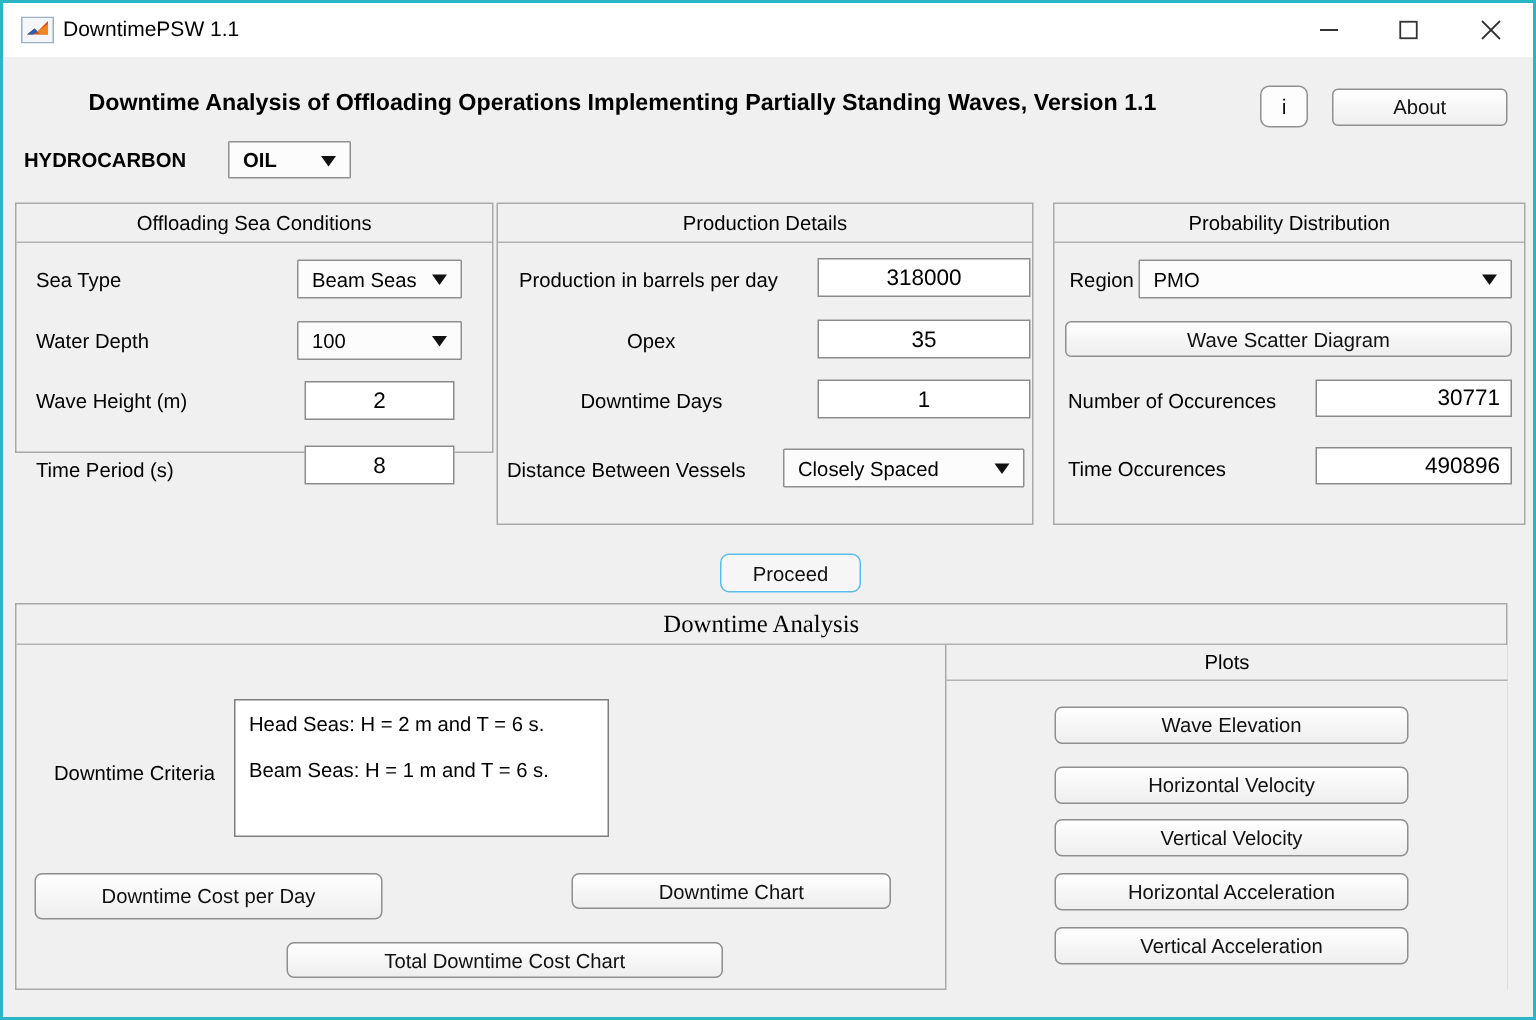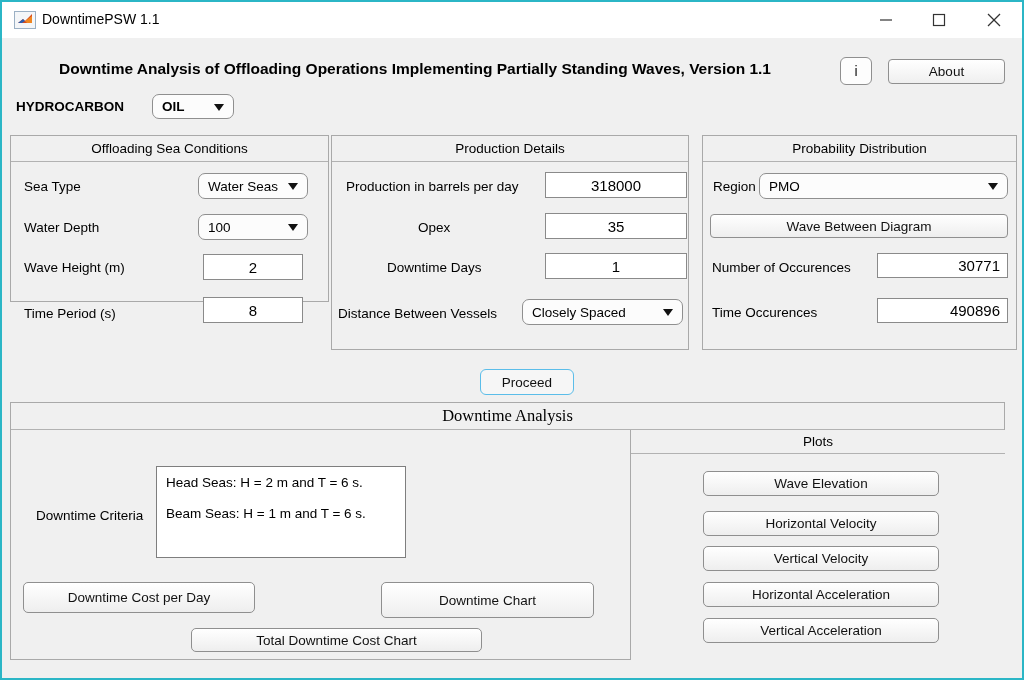--- a/index.html
+++ b/index.html
@@ -34,21 +34,21 @@
   .about-btn {
     position:absolute; left:886px; top:57px; width:117px; height:25px;
     background:linear-gradient(#ffffff,#efefef); border:1px solid #8f8f8f; border-radius:4px;
     font-size:13.5px; color:#111; text-align:center; line-height:23px;
   }
   .hydro-label {
     position:absolute; left:14px; top:97px; font-size:13.5px; font-weight:bold; color:#000;
   }
   
   .dropdown {
-    position:absolute; background:#fcfcfc; border:1px solid #8f8f8f; border-radius:7px;
+    position:absolute; background:#fcfcfc; border:1px solid #8f8f8f; border-radius:1px;
     font-size:13.5px; color:#000; display:flex; align-items:center; padding:0 22px 0 9px;
   }
   .dropdown .arrow {
     position:absolute; right:9px; top:50%; margin-top:-3px;
     width:0; height:0; border-left:5px solid transparent; border-right:5px solid transparent;
     border-top:7px solid #111;
   }
   .dropdown.bold { font-weight:bold; }
   .edit {
     position:absolute; background:#ffffff; border:1px solid #8a8a8a;
@@ -121,21 +121,21 @@
   <div class="dropdown bold" style="left:150px; top:92px; width:82px; height:25px;">
     <span>OIL</span>
     <span class="arrow"></span>
   </div>
 
   <div class="panel" style="left:8px; top:133px; width:319px; height:167px;">
     <div class="panel-title">Offloading Sea Conditions</div>
   </div>
   <div class="label" style="left:22px; top:177px;">Sea Type</div>
   <div class="dropdown" style="left:196px; top:171px; width:110px; height:26px;">
-    <span>Water Seas</span>
+    <span>Beam Seas</span>
     <span class="arrow"></span>
   </div>
   <div class="label" style="left:22px; top:218px;">Water Depth</div>
   <div class="dropdown" style="left:196px; top:212px; width:110px; height:26px;">
     <span>100</span>
     <span class="arrow"></span>
   </div>
   <div class="label" style="left:22px; top:258px;">Wave Height (m)</div>
   <input class="edit center" style="left: 201px; top: 252px; width: 100px; height: 26px;" value="2">
   <div class="label" style="left:22px; top:304px;">Time Period (s)</div>
@@ -157,37 +157,37 @@
   </div>
 
   <div class="panel" style="left:700px; top:133px; width:315px; height:215px;">
     <div class="panel-title">Probability Distribution</div>
   </div>
   <div class="label" style="left:711px; top:177px;">Region</div>
   <div class="dropdown" style="left:757px; top:171px; width:249px; height:26px;">
     <span>PMO</span>
     <span class="arrow"></span>
   </div>
-  <button class="btn" style="left:708px; top:212px; width:298px; height:24px; border-radius:4px;">Wave Between Diagram</button>
+  <button class="btn" style="left:708px; top:212px; width:298px; height:24px; border-radius:4px;">Wave Scatter Diagram</button>
   <div class="label" style="left:710px; top:258px;">Number of Occurences</div>
   <input class="edit right" style="left: 875px; top: 251px; width: 131px; height: 25px;" value="30771">
   <div class="label" style="left:710px; top:303px;">Time Occurences</div>
   <input class="edit right" style="left: 875px; top: 296px; width: 131px; height: 25px;" value="490896">
 
   <button class="btn" style="left:478px; top:367px; width:94px; height:26px; border:1.5px solid #5bbde9; border-radius:6px; background:#f6f6f6;">Proceed</button>
 
   <div class="panel" style="left:8px; top:400px; width:995px; height:258px;">
     <div class="panel-title serif">Downtime Analysis</div>
     <div class="label" style="left:25px; top:105px;">Downtime Criteria</div>
     <div class="criteria-box">
       <p>Head Seas: H = 2 m and T = 6 s.</p>
       <p>Beam Seas: H = 1 m and T = 6 s.</p>
     </div>
     <button class="btn" style="left:12px; top:179px; width:232px; height:31px;">Downtime Cost per Day</button>
-    <button class="btn" style="left:370px; top:179px; width:213px; height:36px;">Downtime Chart</button>
+    <button class="btn" style="left:370px; top:179px; width:213px; height:24px;">Downtime Chart</button>
     <button class="btn" style="left:180px; top:225px; width:291px; height:24px;">Total Downtime Cost Chart</button>
 
     <div class="panel" style="left:619px; top:27px; width:375px; height:230px; border-top:none; border-right:none; border-bottom:none;">
       <div class="panel-title" style="height:24px; line-height:23px;">Plots</div>
       <button class="btn" style="left:72px; top:41px; width:236px; height:25px;">Wave Elevation</button>
       <button class="btn" style="left:72px; top:81px; width:236px; height:25px;">Horizontal Velocity</button>
       <button class="btn" style="left:72px; top:116px; width:236px; height:25px;">Vertical Velocity</button>
       <button class="btn" style="left:72px; top:152px; width:236px; height:25px;">Horizontal Acceleration</button>
       <button class="btn" style="left:72px; top:188px; width:236px; height:25px;">Vertical Acceleration</button>
     </div>

